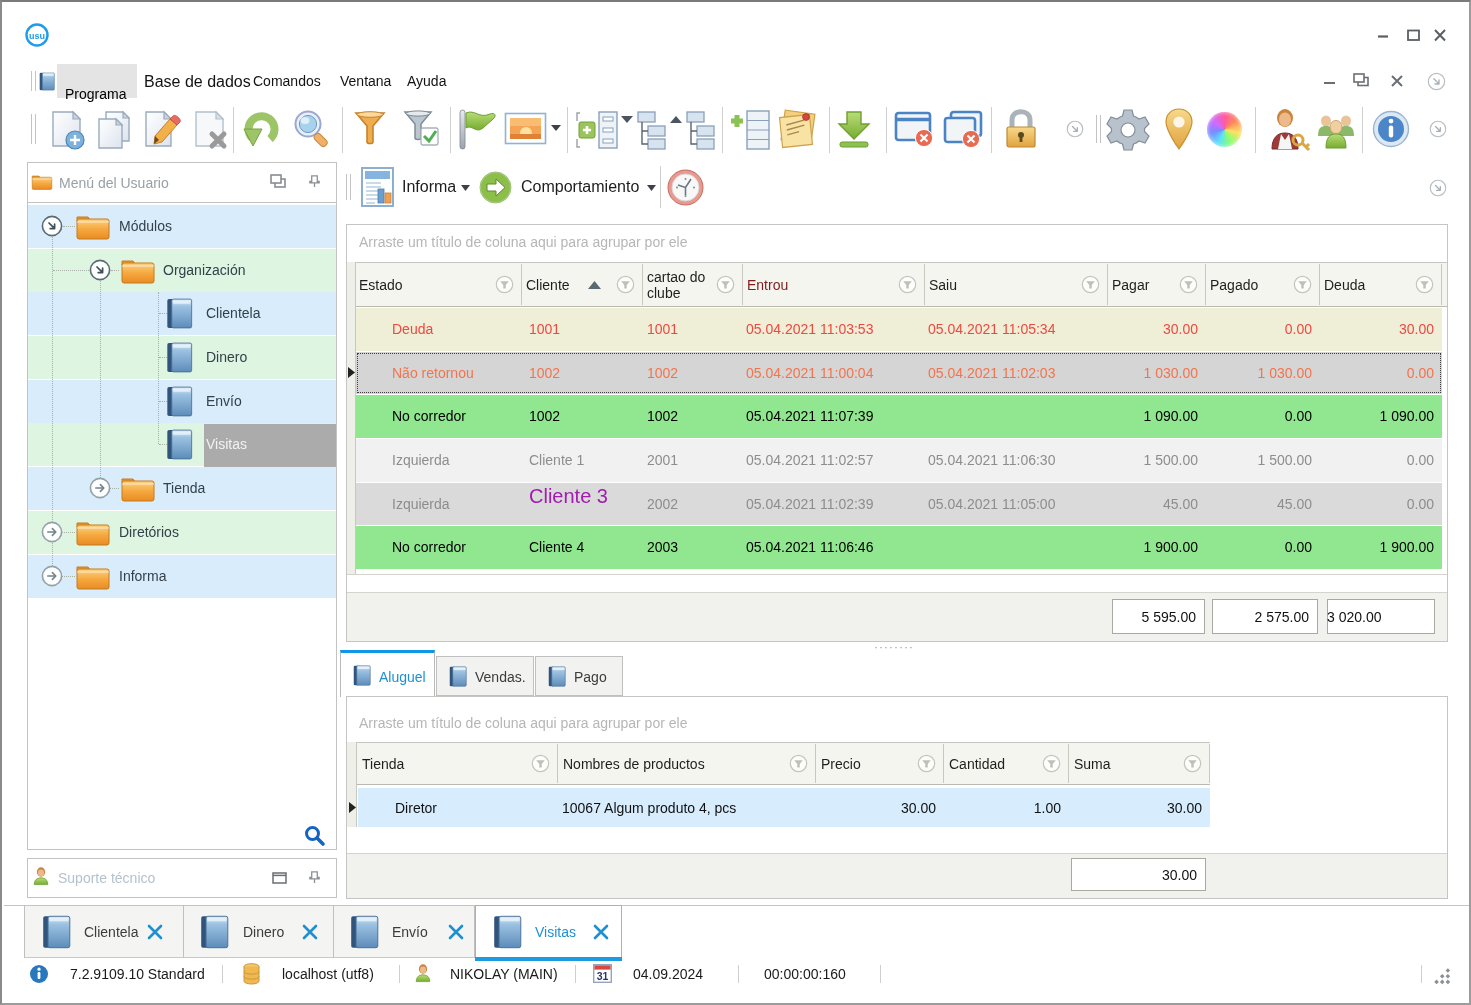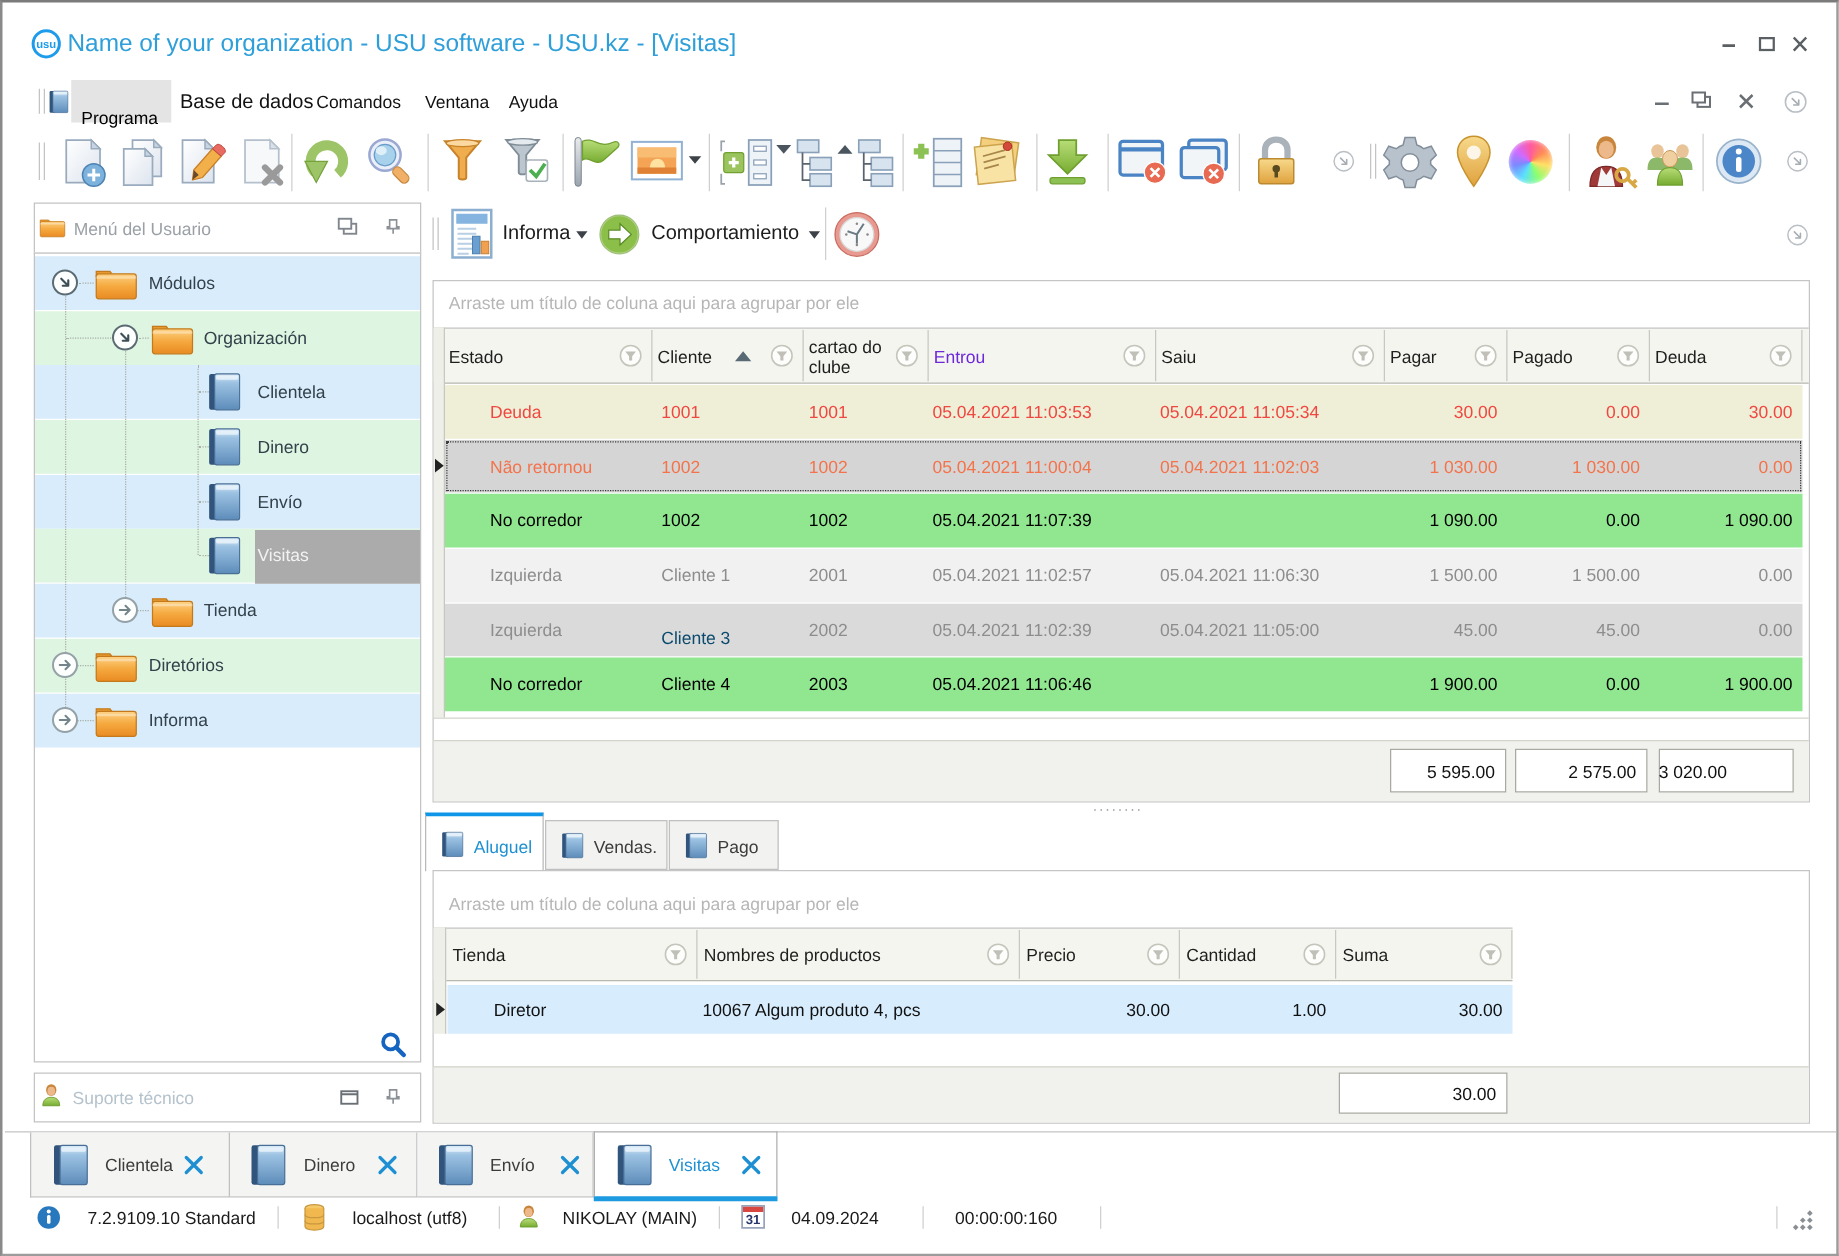--- a/index.html
+++ b/index.html
@@ -80,21 +80,20 @@
  <ellipse cx="10" cy="7" rx="3.4" ry="3.8" fill="#edb98a"></ellipse>
  <path d="M2.5 20 C2.5 14.5 6 12.5 10 12.5 C14 12.5 17.5 14.5 17.5 20 Z" fill="url(#greeng)" stroke="#6a9a2a" stroke-width="0.8"></path>
 </symbol>
 </defs>
 </svg>
 
 <svg class="abs" style="left:22px;top:20px" width="26" height="26" viewBox="0 0 26 26">
  <circle cx="13" cy="13" r="10.5" fill="none" stroke="#1e9bea" stroke-width="2.4"></circle>
  <text x="13" y="16.8" font-size="9" font-weight="bold" fill="#1e9bea" text-anchor="middle" font-family="Liberation Sans">usu</text>
 </svg>
-<div class="t" style="left:52px;top:22px;font-size:19.5px;color:#2e9fd9">Name of your organization - USU software - USU.kz - [Visitas]</div>
 <svg class="abs" style="left:1366px;top:22px" width="90" height="22" viewBox="0 0 90 22">
  <path d="M10 12.5 L20 12.5" stroke="#5a5f64" stroke-width="2.2"></path>
  <rect x="40" y="6.5" width="11" height="9.5" fill="none" stroke="#5a5f64" stroke-width="1.8"></rect>
  <path d="M67 6 L77 16.5 M77 6 L67 16.5" stroke="#5a5f64" stroke-width="2"></path>
 </svg>
 
 <div class="grip" style="left:29px;top:69px;height:20px"></div>
 <svg class="abs" style="left:37px;top:70px" width="16" height="19" viewBox="0 0 24 28">
       <use href="#book"></use>
     </svg>
@@ -458,21 +457,21 @@
 <div class="t" style="left:524px;top:275px;font-size:14px;color:#1e1e1e">Cliente</div>
 <svg class="abs" style="left:614px;top:273px" width="19" height="19">
       <use href="#funnelf" width="19" height="19"></use>
     </svg>
 <div class="abs" style="left:740px;top:262px;width:1px;height:41px;background:#c8c8c1"></div>
 <div class="t" style="left:645px;top:267px;font-size:14px;color:#1e1e1e;width:70px;white-space:normal;line-height:16px">cartao do clube</div>
 <svg class="abs" style="left:714px;top:273px" width="19" height="19">
       <use href="#funnelf" width="19" height="19"></use>
     </svg>
 <div class="abs" style="left:922px;top:262px;width:1px;height:41px;background:#c8c8c1"></div>
-<div class="t" style="left:745px;top:275px;font-size:14px;color:#6d28d9">Entrou</div>
+<div class="t" style="left:745px;top:275px;font-size:14px;color:#7f1d1d">Entrou</div>
 <svg class="abs" style="left:896px;top:273px" width="19" height="19">
       <use href="#funnelf" width="19" height="19"></use>
     </svg>
 <div class="abs" style="left:1105px;top:262px;width:1px;height:41px;background:#c8c8c1"></div>
 <div class="t" style="left:927px;top:275px;font-size:14px;color:#1e1e1e">Saiu</div>
 <svg class="abs" style="left:1079px;top:273px" width="19" height="19">
       <use href="#funnelf" width="19" height="19"></use>
     </svg>
 <div class="abs" style="left:1203px;top:262px;width:1px;height:41px;background:#c8c8c1"></div>
 <div class="t" style="left:1110px;top:275px;font-size:14px;color:#1e1e1e">Pagar</div>
@@ -522,21 +521,21 @@
 <div class="t" style="left:390px;top:450px;font-size:14px;color:#8d8d8d">Izquierda</div>
 <div class="t" style="left:527px;top:450px;font-size:14px;color:#8d8d8d">Cliente 1</div>
 <div class="t" style="left:645px;top:450px;font-size:14px;color:#8d8d8d">2001</div>
 <div class="t" style="left:744px;top:450px;font-size:14px;color:#8d8d8d">05.04.2021 11:02:57</div>
 <div class="t" style="left:926px;top:450px;font-size:14px;color:#8d8d8d">05.04.2021 11:06:30</div>
 <div class="t" style="left:1046px;top:450px;width:150px;text-align:right;font-size:14px;color:#8d8d8d">1 500.00</div>
 <div class="t" style="left:1160px;top:450px;width:150px;text-align:right;font-size:14px;color:#8d8d8d">1 500.00</div>
 <div class="t" style="left:1282px;top:450px;width:150px;text-align:right;font-size:14px;color:#8d8d8d">0.00</div>
 <div class="abs" style="left:354px;top:481px;width:1086px;height:42px;background:#dadada;"></div>
 <div class="t" style="left:390px;top:494px;font-size:14px;color:#8d8d8d">Izquierda</div>
-<div class="t" style="left:527px;top:500px;font-size:14px;color:#0c4a6e">Cliente 3</div>
+<div class="t" style="left:527px;top:483px;font-size:20px;color:#a21caf">Cliente 3</div>
 <div class="t" style="left:645px;top:494px;font-size:14px;color:#8d8d8d">2002</div>
 <div class="t" style="left:744px;top:494px;font-size:14px;color:#8d8d8d">05.04.2021 11:02:39</div>
 <div class="t" style="left:926px;top:494px;font-size:14px;color:#8d8d8d">05.04.2021 11:05:00</div>
 <div class="t" style="left:1046px;top:494px;width:150px;text-align:right;font-size:14px;color:#8d8d8d">45.00</div>
 <div class="t" style="left:1160px;top:494px;width:150px;text-align:right;font-size:14px;color:#8d8d8d">45.00</div>
 <div class="t" style="left:1282px;top:494px;width:150px;text-align:right;font-size:14px;color:#8d8d8d">0.00</div>
 <div class="abs" style="left:354px;top:524px;width:1086px;height:43px;background:#90e78f;"></div>
 <div class="t" style="left:390px;top:537px;font-size:14px;color:#000000">No corredor</div>
 <div class="t" style="left:527px;top:537px;font-size:14px;color:#000000">Cliente 4</div>
 <div class="t" style="left:645px;top:537px;font-size:14px;color:#000000">2003</div>

